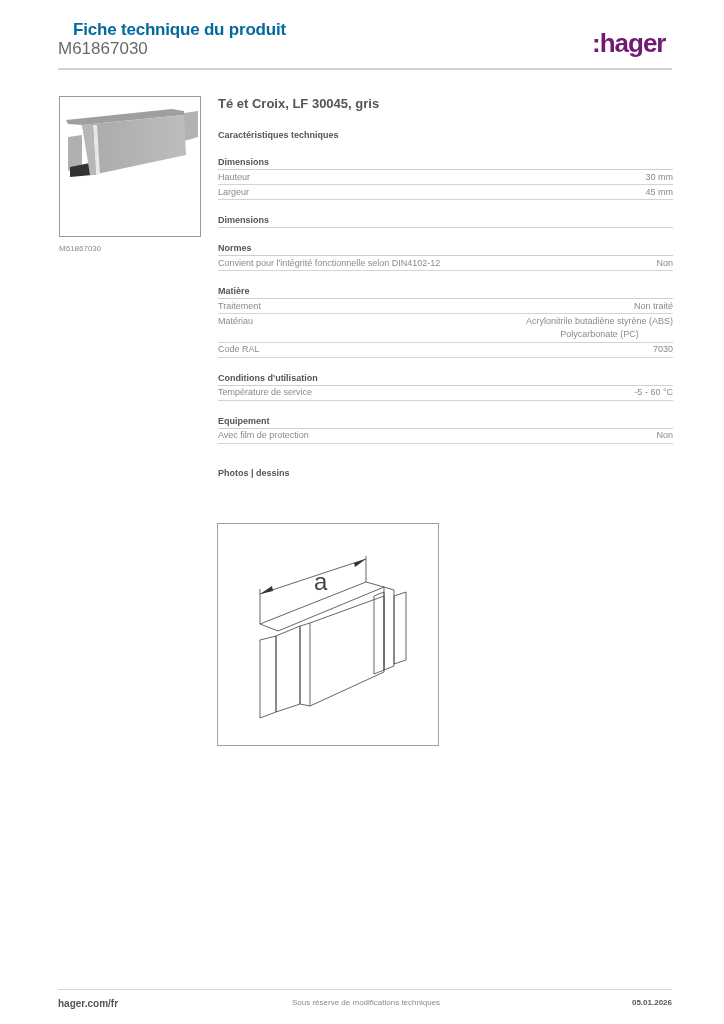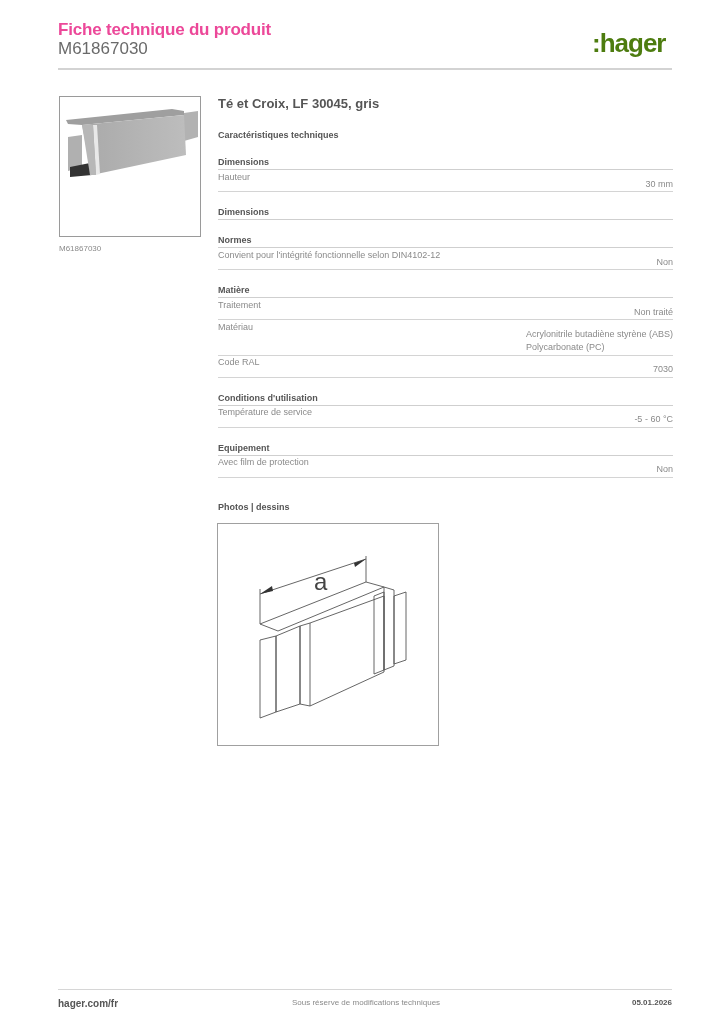--- a/index.html
+++ b/index.html
@@ -1,32 +1,32 @@
 <!DOCTYPE html>
 <html><head>
 <meta charset="utf-8">
 <style>
   html, body { margin:0; padding:0; background:#ffffff; }
   body { width:724px; height:1024px; position:relative; font-family:"Liberation Sans", sans-serif; color:#777; overflow:hidden; }
-  .hdr-title { position:absolute; left:58px; top:20px; font-size:17px; font-weight:bold; color:#ec4899; letter-spacing:-0.2px; }
+  .hdr-title { position:absolute; left:73px; top:20px; font-size:17px; font-weight:bold; color:#0369a1; letter-spacing:-0.2px; }
   .hdr-code { position:absolute; left:58px; top:39px; font-size:17px; color:#6a6a6a; }
-  .logo { position:absolute; left:592px; top:28px; font-size:26px; font-weight:bold; color:#4d7c0f; letter-spacing:-1px; }
+  .logo { position:absolute; left:592px; top:28px; font-size:26px; font-weight:bold; color:#701a75; letter-spacing:-1px; }
   .hdr-rule { position:absolute; left:58px; top:68px; width:614px; height:2px; background:#d3d3d3; }
 
   .thumb { position:absolute; left:59px; top:96px; width:142px; height:141px; border:1px solid #9a9a9a; box-sizing:border-box; background:#fff; }
   .thumb-caption { position:absolute; left:59px; top:244px; font-size:8px; color:#8a8a8a; }
 
   .content { position:absolute; left:218px; top:96px; width:455px; }
   .prod-name { font-size:13px; font-weight:bold; color:#555; height:12px; }
   .tech-title { font-size:9px; font-weight:bold; color:#555; margin-top:22px; height:12px; }
   .section { margin-top:14px; }
   .section:first-of-type { margin-top:14px; }
   .sec-head { font-size:9px; font-weight:bold; color:#555; height:13px; line-height:13px; border-bottom:1.5px solid #cfcfcf; }
   .row { display:flex; justify-content:space-between; font-size:9px; color:#8a8a8a; border-bottom:1.5px solid #d4d4d4; line-height:13.5px; padding-top:0.5px; }
-  .row .v { text-align:left;margin-top:7px; }
+  .row .v { text-align:center; }
   .photos-title { font-size:9px; font-weight:bold; color:#555; margin-top:24px; height:12px; }
 
   .drawing { position:absolute; left:217px; top:523px; width:222px; height:223px; border:1px solid #a0a0a0; box-sizing:border-box; background:#fff; }
 
   .ftr-rule { position:absolute; left:58px; top:989px; width:614px; height:1px; background:#d6d6d6; }
   .ftr-left { position:absolute; left:58px; top:998px; font-size:10px; font-weight:bold; color:#555; }
   .ftr-center { position:absolute; left:292px; top:998px; font-size:8px; color:#8a8a8a; }
   .ftr-right { position:absolute; right:52px; top:998px; font-size:8px; font-weight:bold; color:#555; }
 </style>
 </head>
@@ -64,20 +64,24 @@
 
 <div class="content">
   <div class="prod-name">Té et Croix, LF 30045, gris</div>
   <div class="tech-title">Caractéristiques techniques</div>
 
   <div class="section">
     <div class="sec-head">Dimensions</div>
     <div class="row">
         <span>Hauteur</span>
         <span class="v">30 mm</span>
+      </div>
+    <div class="row">
+        <span>Largeur</span>
+        <span class="v">45 mm</span>
       </div>
   </div>
 
   <div class="section">
     <div class="sec-head">Dimensions</div>
   </div>
 
   <div class="section">
     <div class="sec-head">Normes</div>
     <div class="row">

